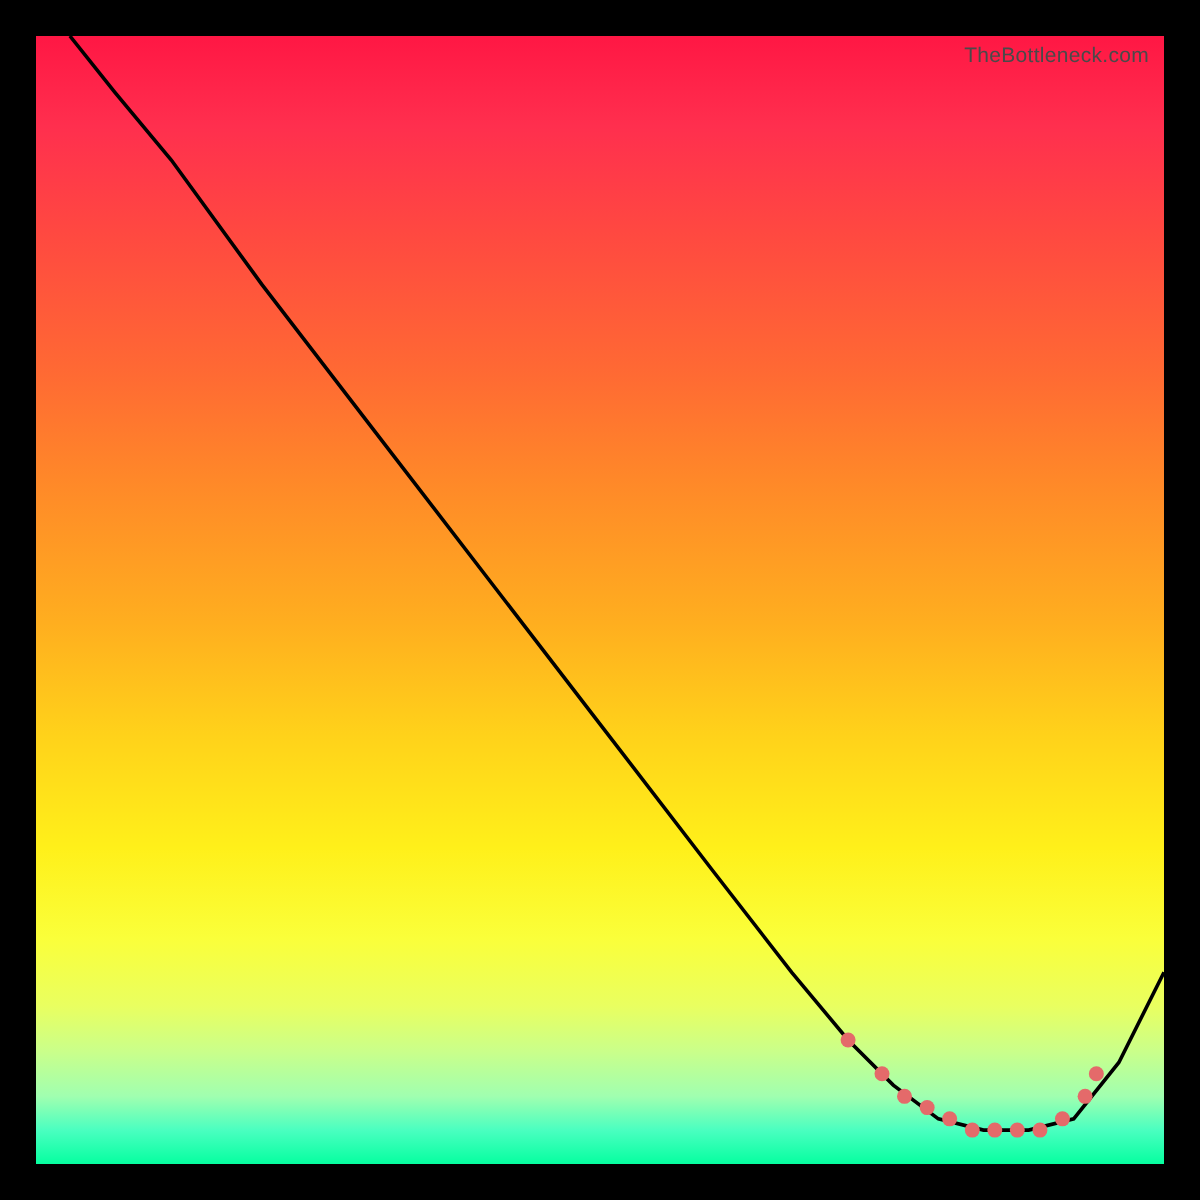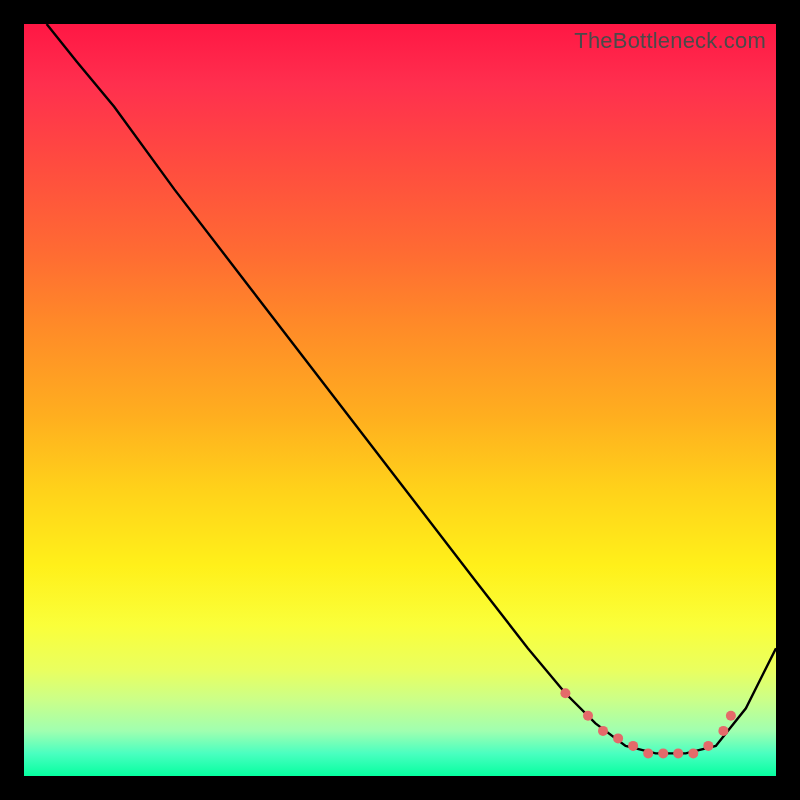--- a/index.html
+++ b/index.html
@@ -40,21 +40,21 @@
       #caff8a 90%,
       #a0ffb0 94%,
       #4affc0 97%,
       #06ffa0 100%
     );
   }
   .watermark {
     position: absolute;
     top: 4px;
     right: 10px;
-    font-size: 22px;
+    font-size: 14px;
     color: #4a4a4a;
     font-weight: 500;
     letter-spacing: 0.2px;
     user-select: none;
   }
   svg.lines {
     position: absolute;
     left: 0;
     top: 0;
     width: 752px;

